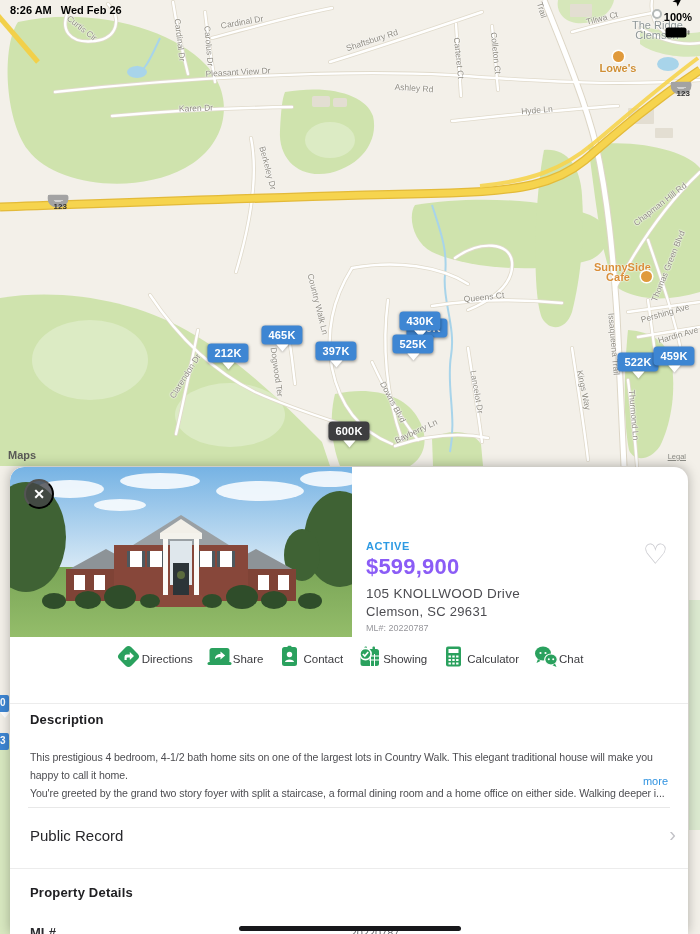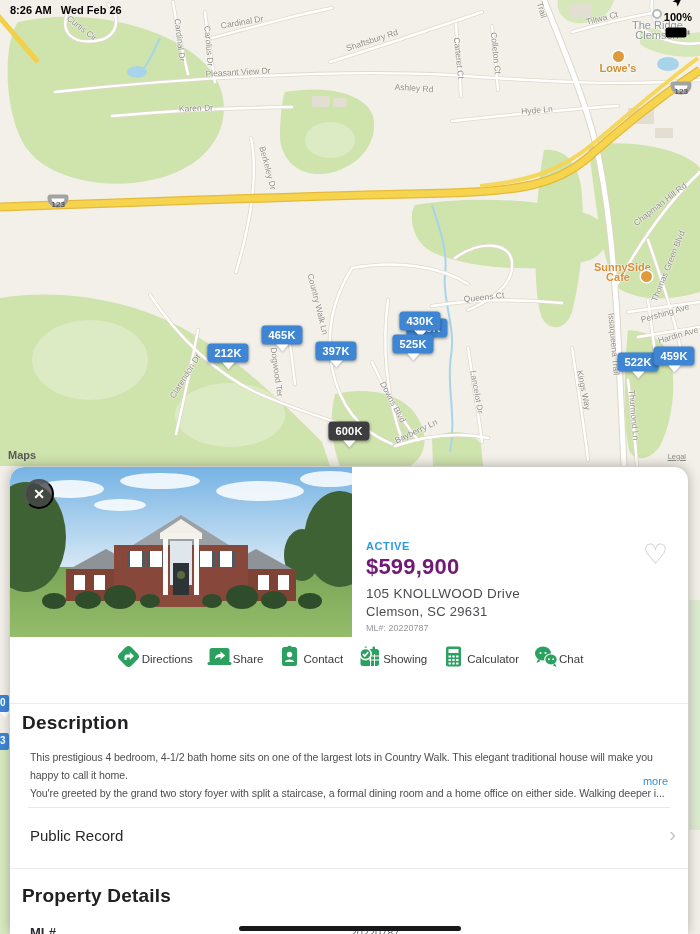--- a/index.html
+++ b/index.html
@@ -14,22 +14,22 @@
   .pin { position:absolute; transform:translate(-50%,-50%); color:#fff; font-weight:bold;
          font-size:11px; padding:3px 7px 4px; border-radius:4px; letter-spacing:.2px;
          box-shadow:0 1px 3px rgba(0,0,0,.35); cursor:pointer; }
   .pin i { position:absolute; left:50%; top:100%; transform:translateX(-50%); width:0; height:0;
            border:6px solid transparent; border-top:7px solid #fff; border-bottom:none;
            filter:drop-shadow(0 1px 1px rgba(0,0,0,.25)); }
   .poi { position:absolute; text-align:center; pointer-events:none; }
   .poi .dot { display:block; margin:0 auto 1px; border-radius:50%; box-shadow:0 0 0 1.5px #fff; }
   .poi .t { font-size:11px; font-weight:bold; line-height:10px; white-space:nowrap;
             text-shadow:0 0 2px #fff,0 0 2px #fff; }
-  .shield { position:absolute; width:21px; height:13px; background:#fff; border:4px solid #a3a3a3;
-            border-radius:3px 3px 9px 9px; font-size:8px; font-weight:normal; color:#333;
+  .shield { position:absolute; width:21px; height:13px; background:#fff; border:6px solid #a3a3a3;
+            border-radius:3px 3px 9px 9px; font-size:8px; font-weight:bold; color:#333;
             text-align:center; line-height:11px; transform:translate(-50%,-50%); }
   .attribution { position:absolute; left:8px; top:449px; font-size:11px; font-weight:bold; color:#5a5a57; }
   .legal { position:absolute; right:14px; top:452px; font-size:7.5px; color:#8b8b85; text-decoration:underline; }
   .edge-pin { position:absolute; left:0; width:9px; height:17px; background:#3E86D3; color:#fff;
               font-size:10px; font-weight:bold; overflow:hidden; line-height:16px; border-radius:0 2px 2px 0; }
   .edge-arrow { position:absolute; left:0; width:0; height:0; border:5px solid transparent; border-top:6px solid #fff; }
 
   
   .statusbar { position:absolute; top:0; left:0; right:0; height:17px; z-index:50;
                display:flex; justify-content:space-between; align-items:center; padding:2px 8px 0 10px;
@@ -41,37 +41,37 @@
   .sheet { position:absolute; left:10px; top:467px; width:678px; height:467px; background:#fff;
            border-radius:14px 14px 0 0; box-shadow:0 -1px 12px rgba(0,0,0,.28); overflow:hidden; z-index:20; }
   .photo { position:absolute; left:0; top:0; width:342px; height:170px; border-radius:14px 0 0 0;
            overflow:hidden; cursor:pointer; }
   .close-btn { position:absolute; left:14px; top:12px; width:30px; height:30px; border-radius:50%;
                background:rgba(66,66,70,.78); color:#fff; font-size:14px; font-weight:bold;
                display:flex; align-items:center; justify-content:center; cursor:pointer; z-index:5; }
   .info { position:absolute; left:356px; top:0; right:0; height:170px; }
   .status-badge { position:absolute; left:0; top:73px; font-size:11px; font-weight:bold;
                   letter-spacing:.6px; color:#2d9ae3; }
-  .price { position:absolute; left:0; top:87px; font-size:22px; font-weight:800; color:#701a75; letter-spacing:.2px; }
+  .price { position:absolute; left:0; top:87px; font-size:22px; font-weight:800; color:#8b5cf6; letter-spacing:.2px; }
   .addr1 { position:absolute; left:0; top:119px; font-size:13.5px; color:#4c4c51; letter-spacing:.3px; }
   .addr2 { position:absolute; left:0; top:137px; font-size:13px; color:#4c4c51; letter-spacing:.3px; }
   .mls   { position:absolute; left:0; top:156px; font-size:9px; color:#97979c; }
   .heart { position:absolute; right:20px; top:74px; font-size:28px; line-height:28px; color:#c9c9ce;
            font-weight:normal; cursor:pointer; background:none; border:none; font-family:"DejaVu Sans", sans-serif; }
 
   .actions { position:absolute; left:0; right:0; top:176px; display:flex; justify-content:center;
              gap:13px; }
   .action { display:flex; flex-direction:row; align-items:center; cursor:pointer; }
   .action svg { width:27px; height:27px; }
   .action .al { margin-top:5px; font-size:11.5px; color:#3a3a3e; }
 
   .divider { position:absolute; left:0; right:0; height:1px; background:#ececec; }
   .divider.inset { left:18px; right:18px; background:#e8e8e8; }
 
-  .sec-heading { position:absolute; left:12px; font-size:19px; font-weight:bold; color:#202023; letter-spacing:.2px;text-align:center; }
+  .sec-heading { position:absolute; left:20px; font-size:13px; font-weight:bold; color:#202023; letter-spacing:.2px;text-align:center; }
   .desc-text { position:absolute; left:20px; right:20px; top:281px; font-size:10.6px; line-height:18px;
                color:#4e4e52; letter-spacing:-0.1px; }
   .more-link { position:absolute; right:20px; top:308px; font-size:11px; color:#2f92e0; cursor:pointer; }
 
   .record-row { position:absolute; left:0; right:0; top:352px; height:34px; cursor:pointer; }
   .record-row .rl { position:absolute; left:20px; top:8px; font-size:15px; color:#27272b; }
   .record-row .chev { position:absolute; right:12px; top:4px; font-size:20px; color:#c2c2c7; }
 
   .ml-row { position:absolute; left:0; right:0; top:458px; height:20px; }
   .ml-row .mll { position:absolute; left:20px; top:0; font-size:13px; font-weight:bold; color:#2a2a2e; }

